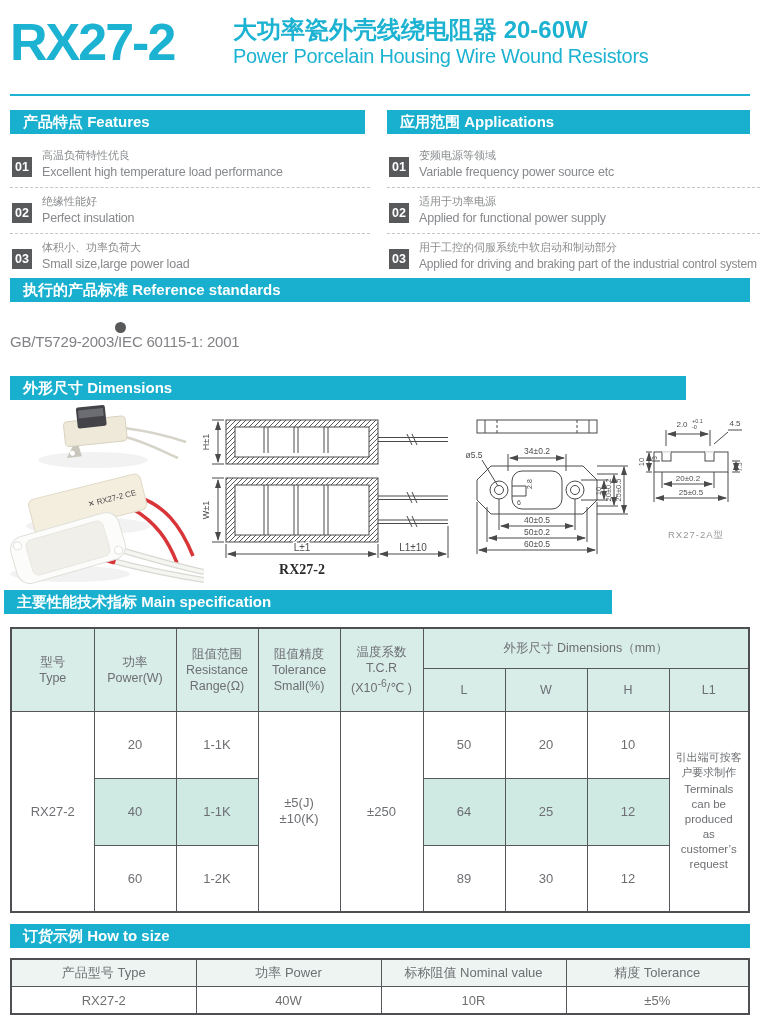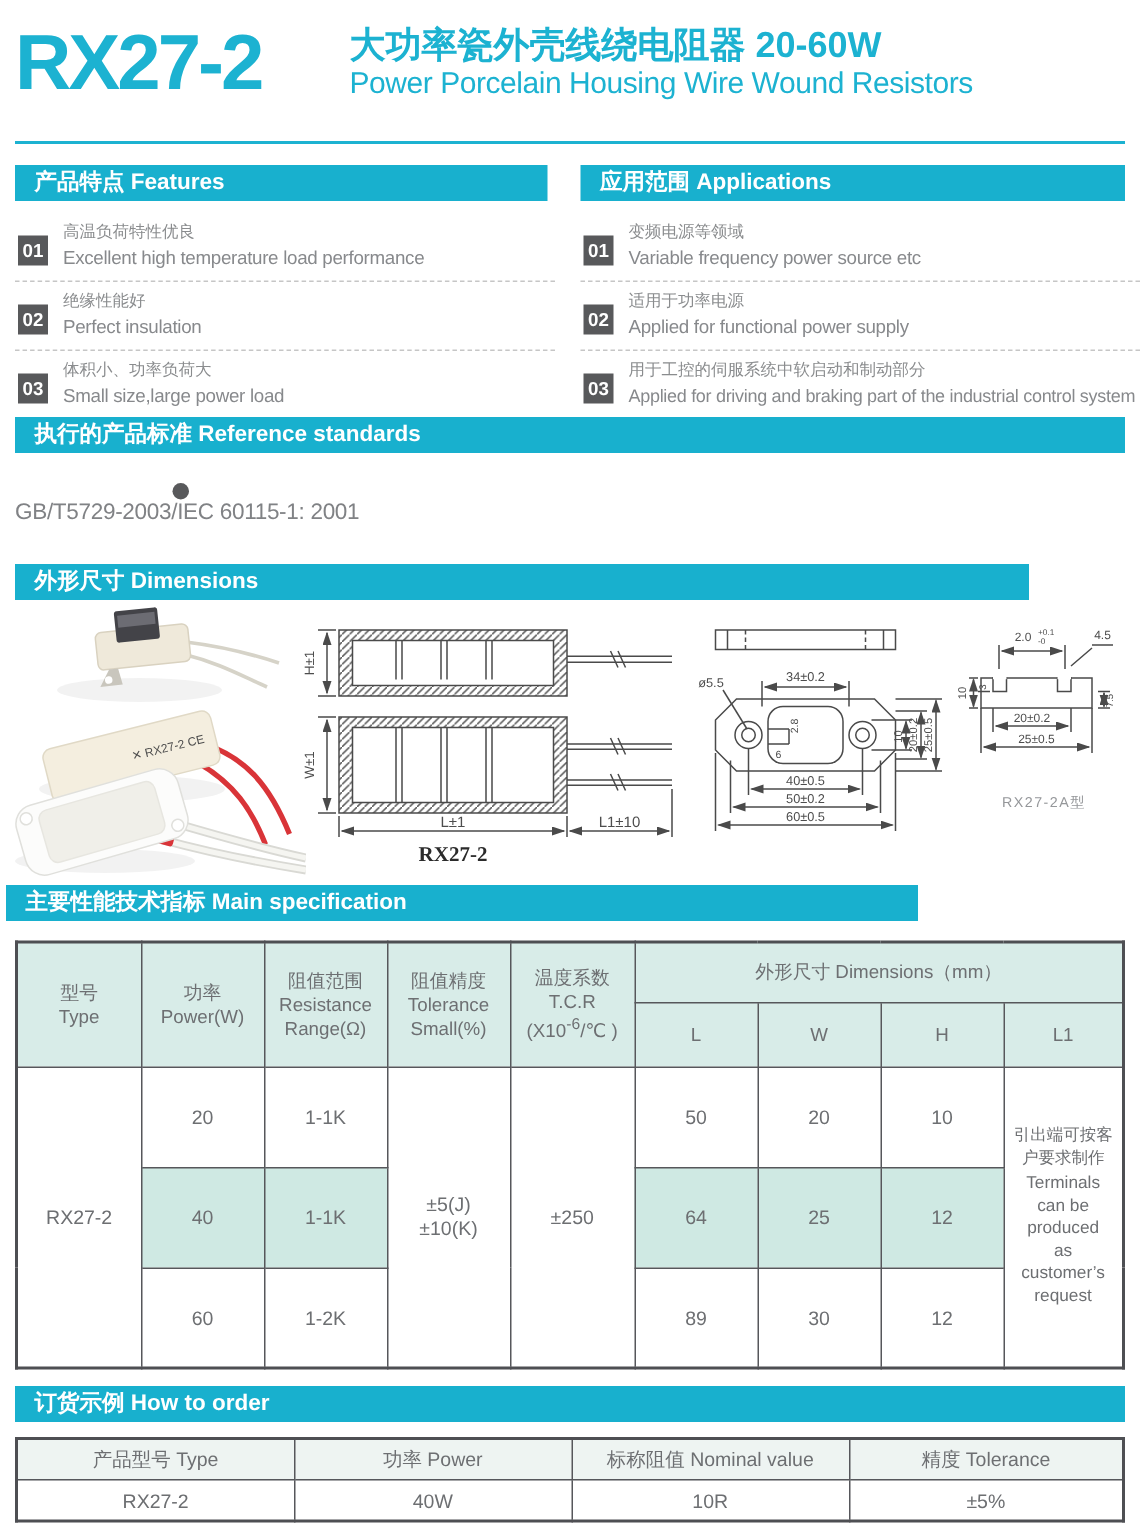--- a/index.html
+++ b/index.html
@@ -359,21 +359,21 @@
       <tr>
         <td>60</td>
         <td>1-2K</td>
         <td>89</td>
         <td>30</td>
         <td>12</td>
       </tr>
     </tbody>
   </table>
 
-  <div class="bar" style="left:10px;top:924px;width:740px;">订货示例  How to order</div>
+  <div class="bar" style="left:10px;top:924px;width:740px;">订货示例  How to size</div>
 
   <table class="order-table">
     <colgroup>
         <col style="width:185px">
         <col style="width:185px">
         <col style="width:185px">
         <col>
       </colgroup>
     <thead>
       <tr>

